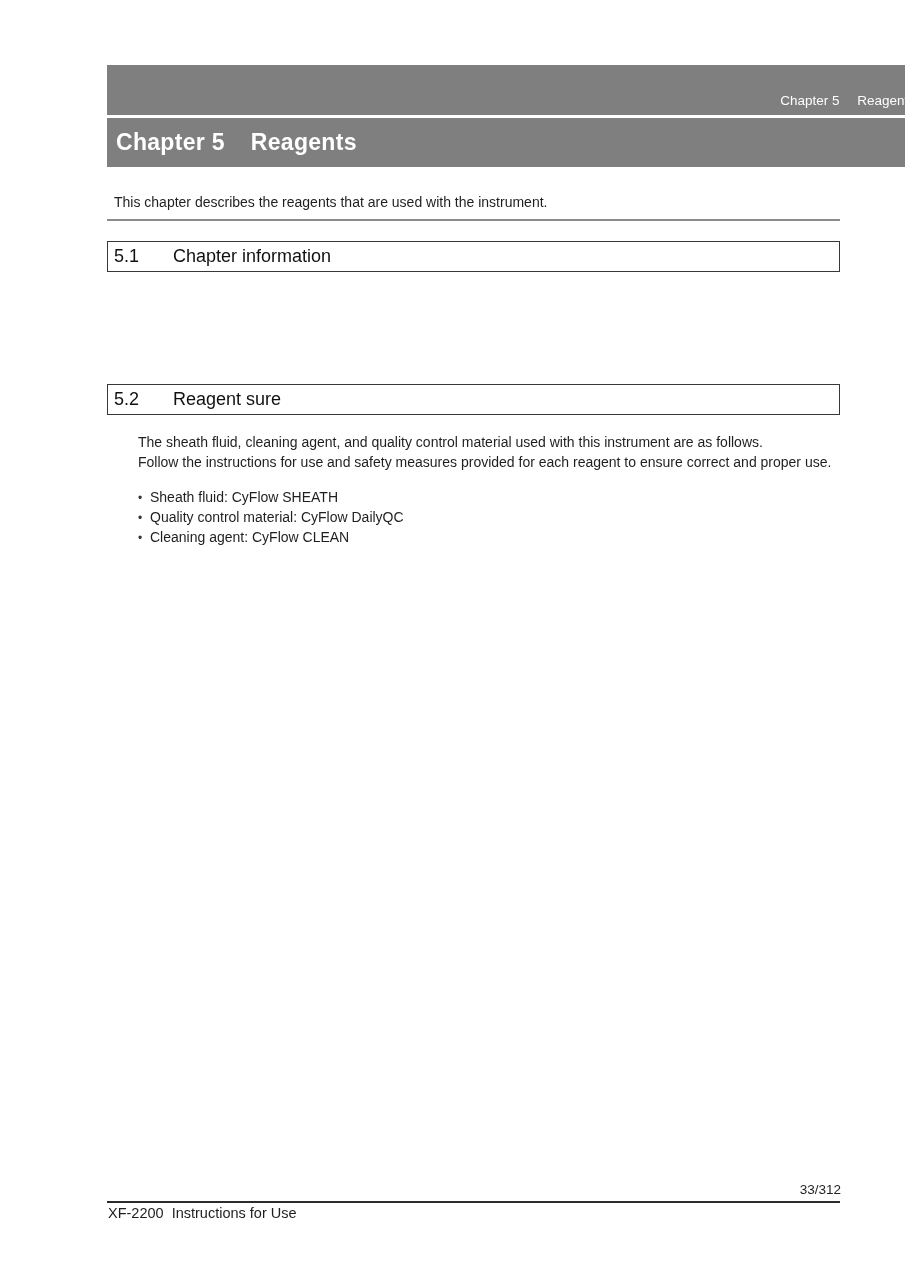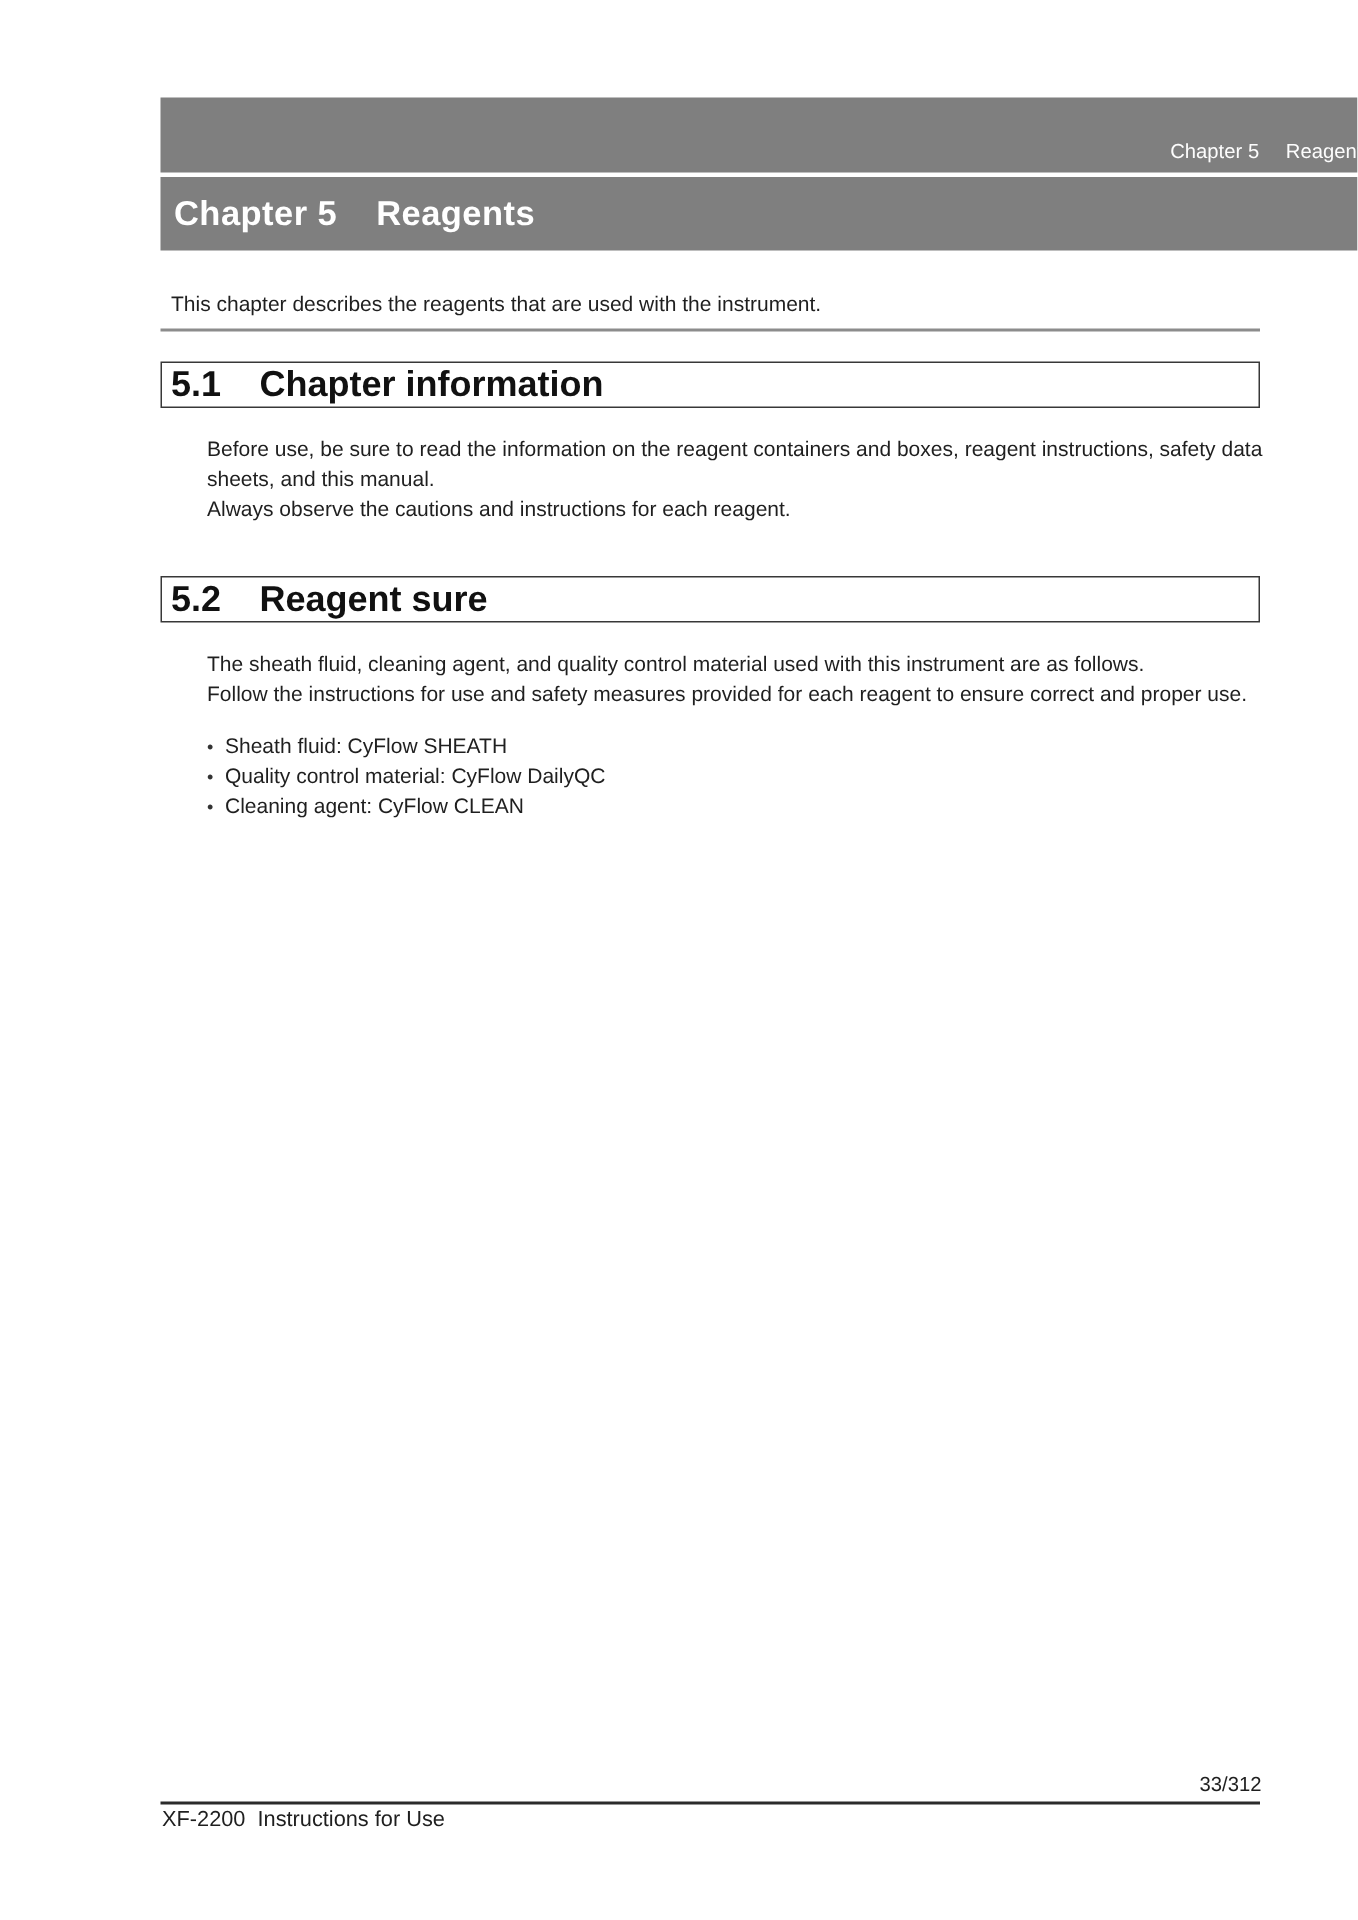--- a/index.html
+++ b/index.html
@@ -76,22 +76,22 @@
     position: absolute;
     left: 107px;
     width: 733px;
     height: 31px;
     box-sizing: border-box;
     border: 1.5px solid #383838;
     background: #ffffff;
     display: flex;
     align-items: center;
     padding-left: 6px;
-    font-size: 24px;
-    font-weight: bold;
+    font-size: 18px;
+    font-weight: normal;
     color: #111111;
   }
   .box-51 { top: 241px; }
   .box-52 { top: 384px; }
   .sec-num {
     display: inline-block;
     width: 59px;
   }
 
   
@@ -167,23 +167,20 @@
     <span class="gap-lg">Reagents</span>
   </div>
 
   <p class="intro">This chapter describes the reagents that are used with the instrument.</p>
   <div class="rule rule-intro"></div>
 
   <div class="section-box box-51">
     <span class="sec-num">5.1</span>
     <span class="sec-title">Chapter information</span>
   </div>
-  <div class="body-text body-51">Before use, be sure to read the information on the reagent containers and boxes, reagent instructions, safety data
-sheets, and this manual.
-Always observe the cautions and instructions for each reagent.</div>
 
   <div class="section-box box-52">
     <span class="sec-num">5.2</span>
     <span class="sec-title">Reagent sure</span>
   </div>
   <div class="body-text body-52">The sheath fluid, cleaning agent, and quality control material used with this instrument are as follows.
 Follow the instructions for use and safety measures provided for each reagent to ensure correct and proper use.</div>
 
   <ul class="bullets">
     <li>

